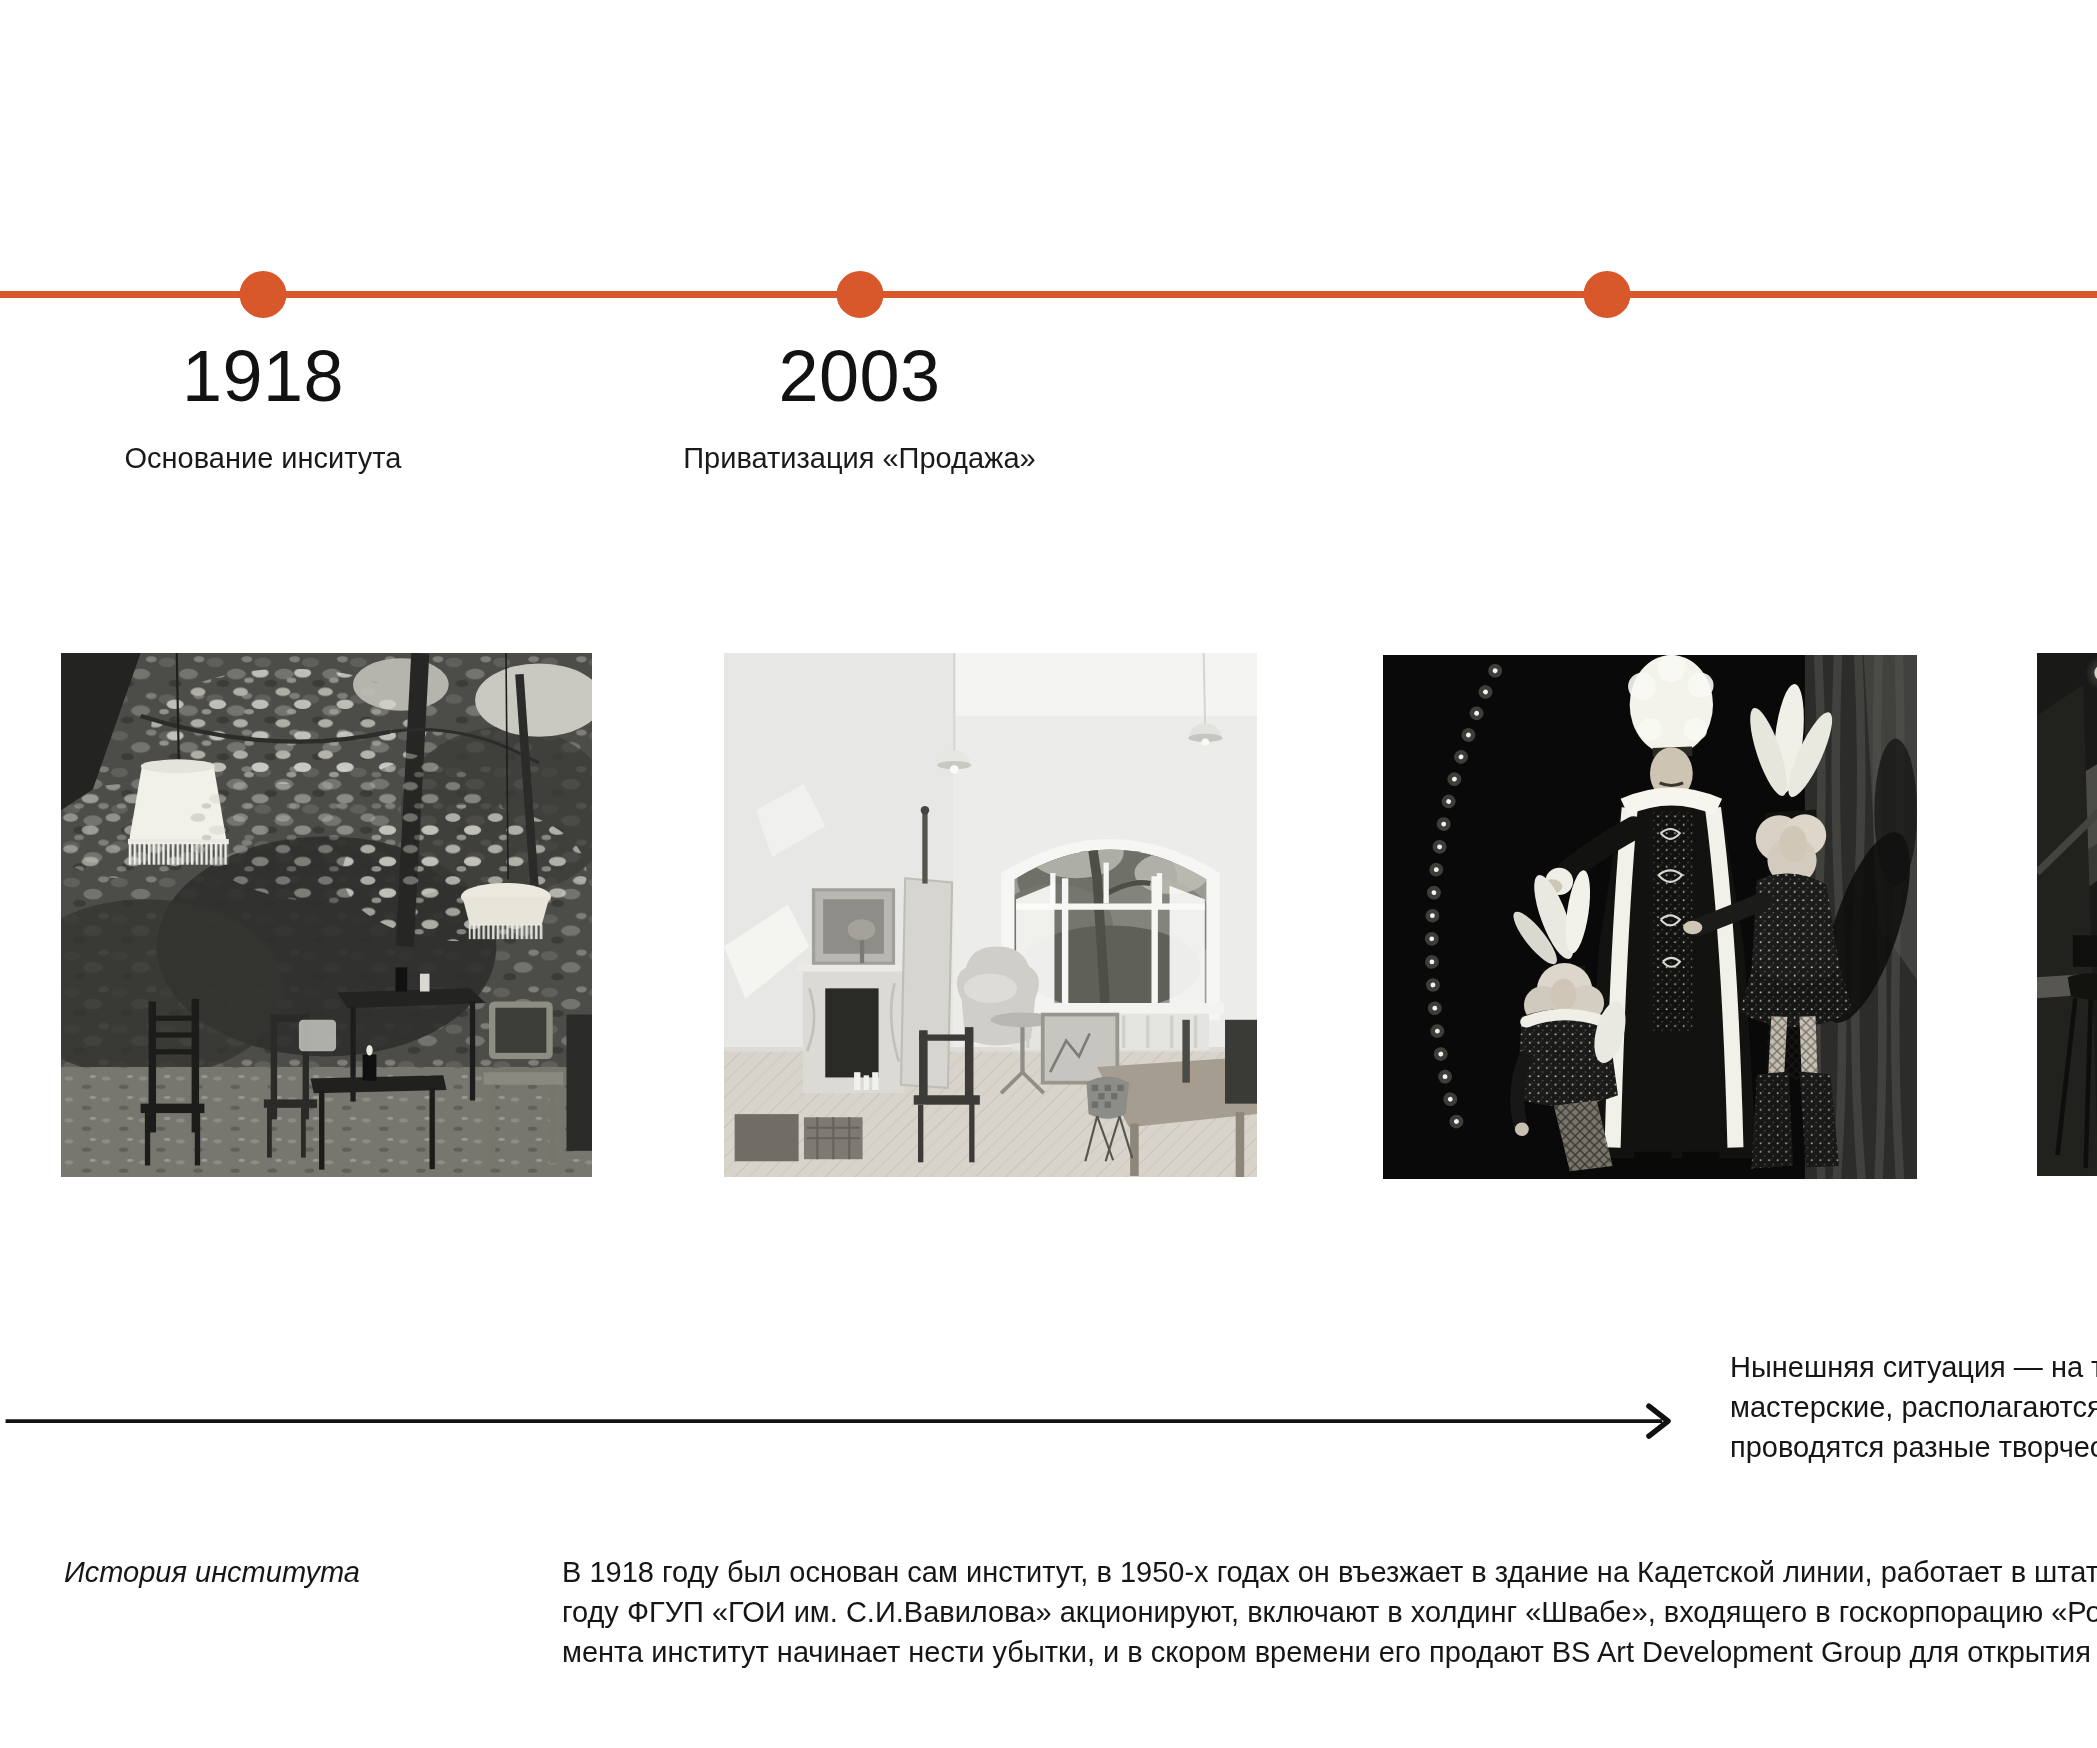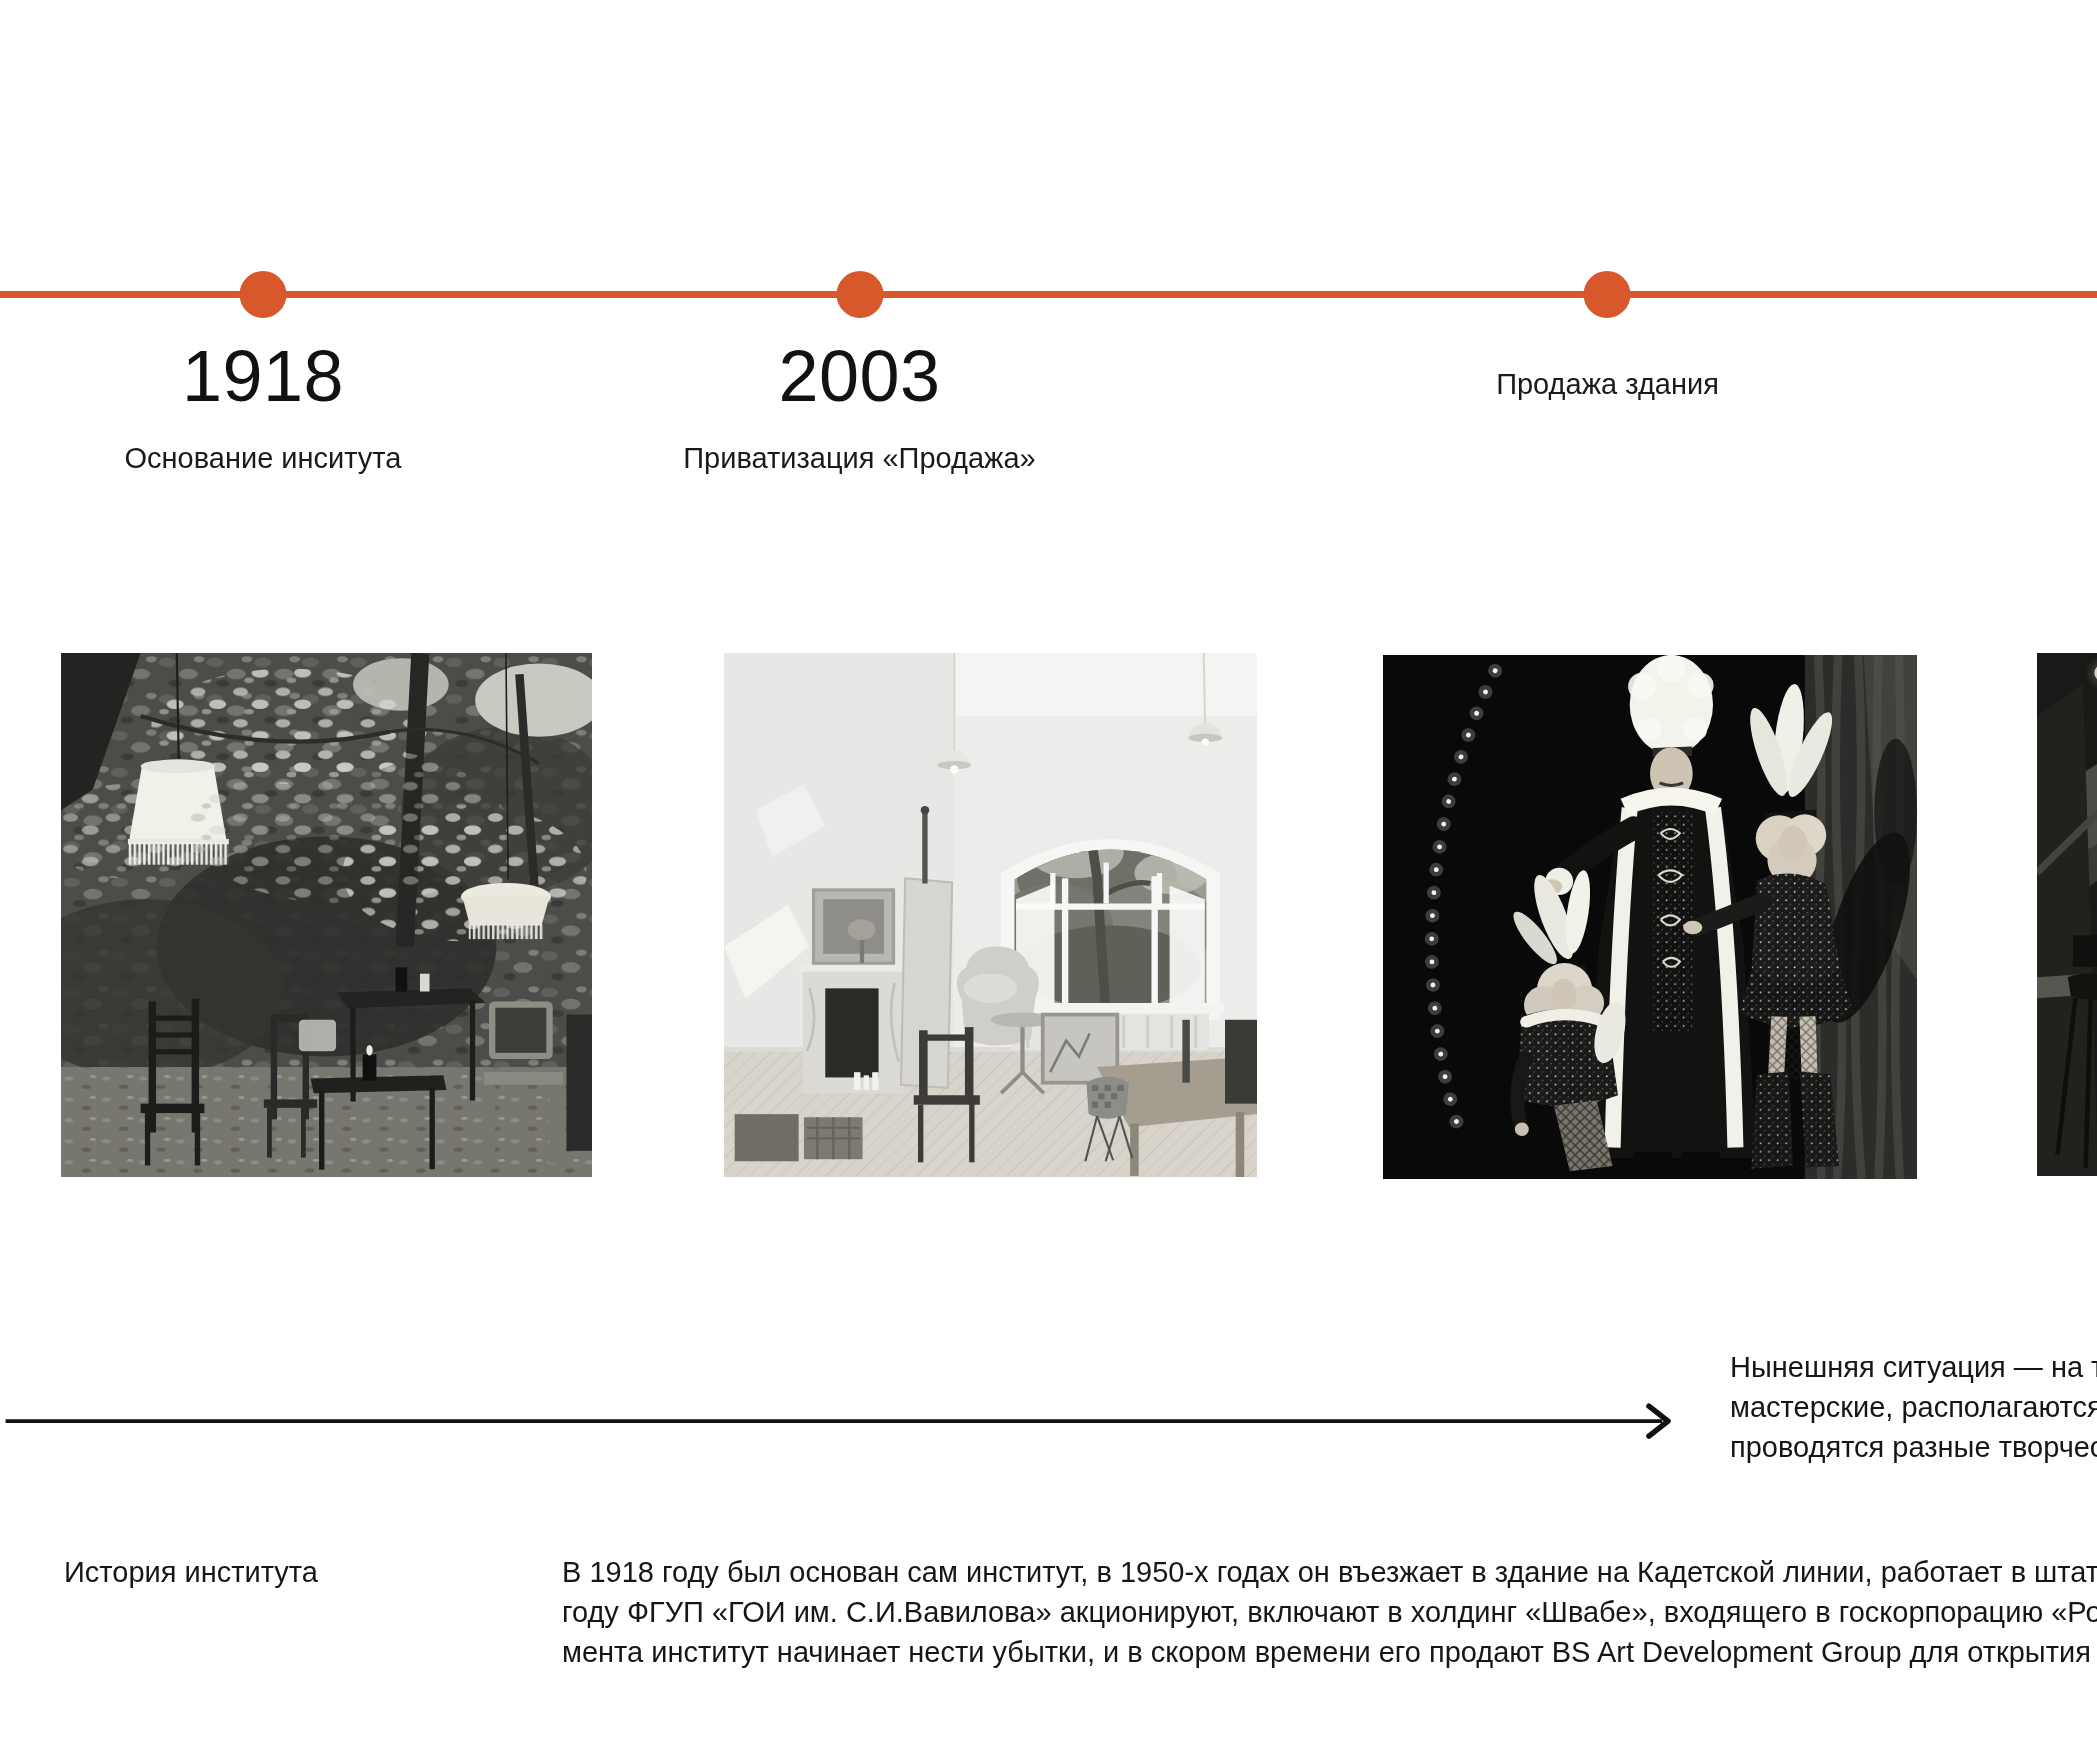--- a/index.html
+++ b/index.html
@@ -13,21 +13,21 @@
   .milestone{position:absolute;width:537px;text-align:center;}
   .year{font-size:72px;line-height:74px;font-weight:500;letter-spacing:0.4px;color:#121212;}
   .caption{margin-top:28px;font-size:29px;line-height:34px;font-weight:400;color:#1a1a1a;}
   
   .photo{position:absolute;overflow:hidden;background:#d8d8d4;}
   .photo svg{display:block;width:100%;height:100%;}
   
   .arrow{position:absolute;left:0;top:1397px;width:1682px;height:50px;}
   .note{position:absolute;left:1730px;top:1347px;width:864px;font-size:29px;line-height:40px;white-space:pre-line;color:#161616;}
   
-  .hist-label{position:absolute;left:64px;top:1552px;font-size:29px;line-height:40px;color:#161616;}
+  .hist-label{position:absolute;left:64px;top:1552px;font-size:29px;line-height:40px;color:#161616;font-style:italic;}
   .hist-par{position:absolute;left:562px;top:1552px;width:2056px;font-size:29px;line-height:40px;white-space:pre-line;color:#161616;}
 </style>
 </head>
 <body>
 
 <div class="page">
 
   <div class="tl-line"></div>
   <div class="tl-dot" style="left:263px"></div>
   <div class="tl-dot" style="left:860px"></div>
@@ -35,21 +35,20 @@
 
   <div class="milestone" style="left:-5.5px;top:339px">
     <div class="year">1918</div>
     <div class="caption">Основание инситута</div>
   </div>
   <div class="milestone" style="left:591px;top:339px">
     <div class="year">2003</div>
     <div class="caption">Приватизация «Продажа»</div>
   </div>
   <div class="milestone" style="left:1339px;top:339px">
-    <div class="caption">Продажа здания</div>
   </div>
   <div class="milestone" style="left:2089px;top:339px">
     <div class="year">2021</div>
     <div class="caption">Открытие «Вавилов Лофт»</div>
   </div>
 
   <div class="photo" style="left:61px;top:653px;width:531px;height:524px">
     <svg viewBox="0 0 1000 1000" preserveAspectRatio="none">
       <defs>
         <pattern id="p1leaf" width="90" height="70" patternUnits="userSpaceOnUse">

